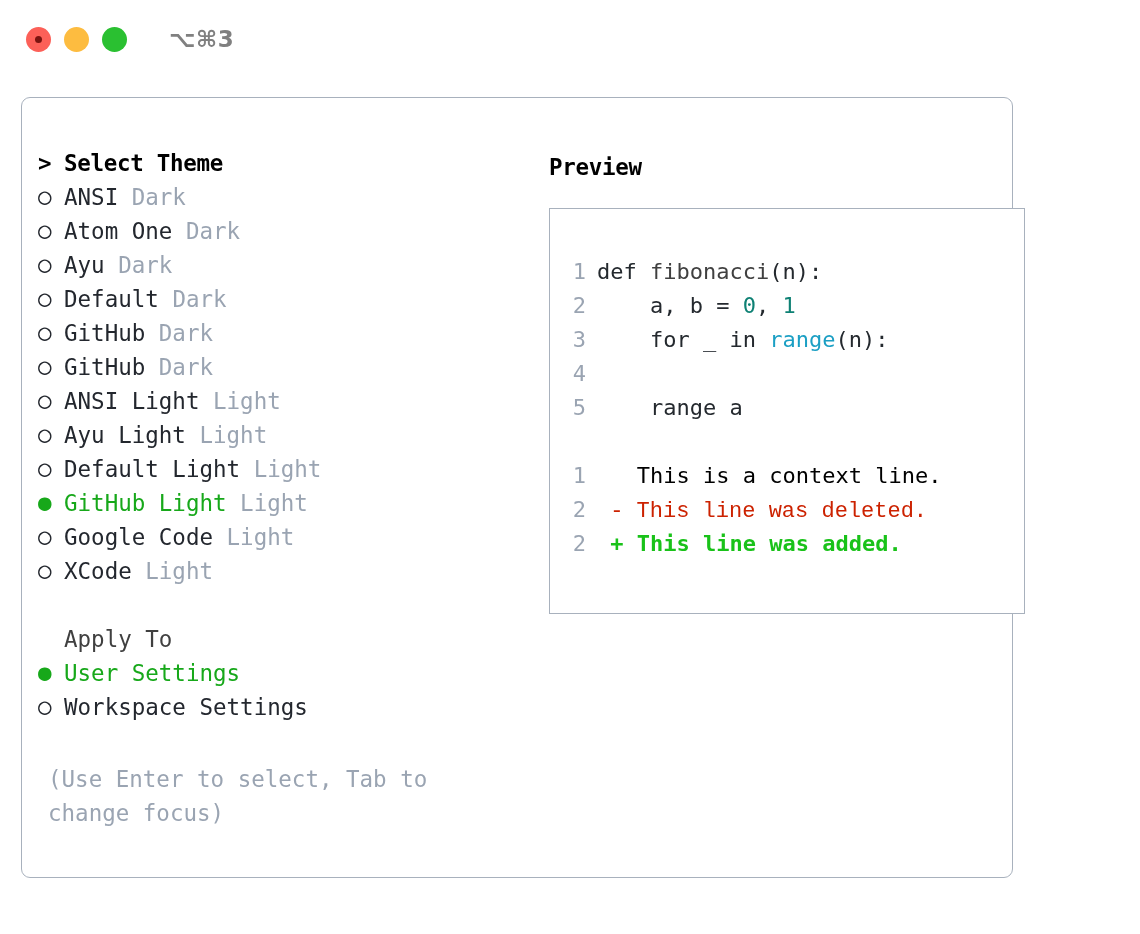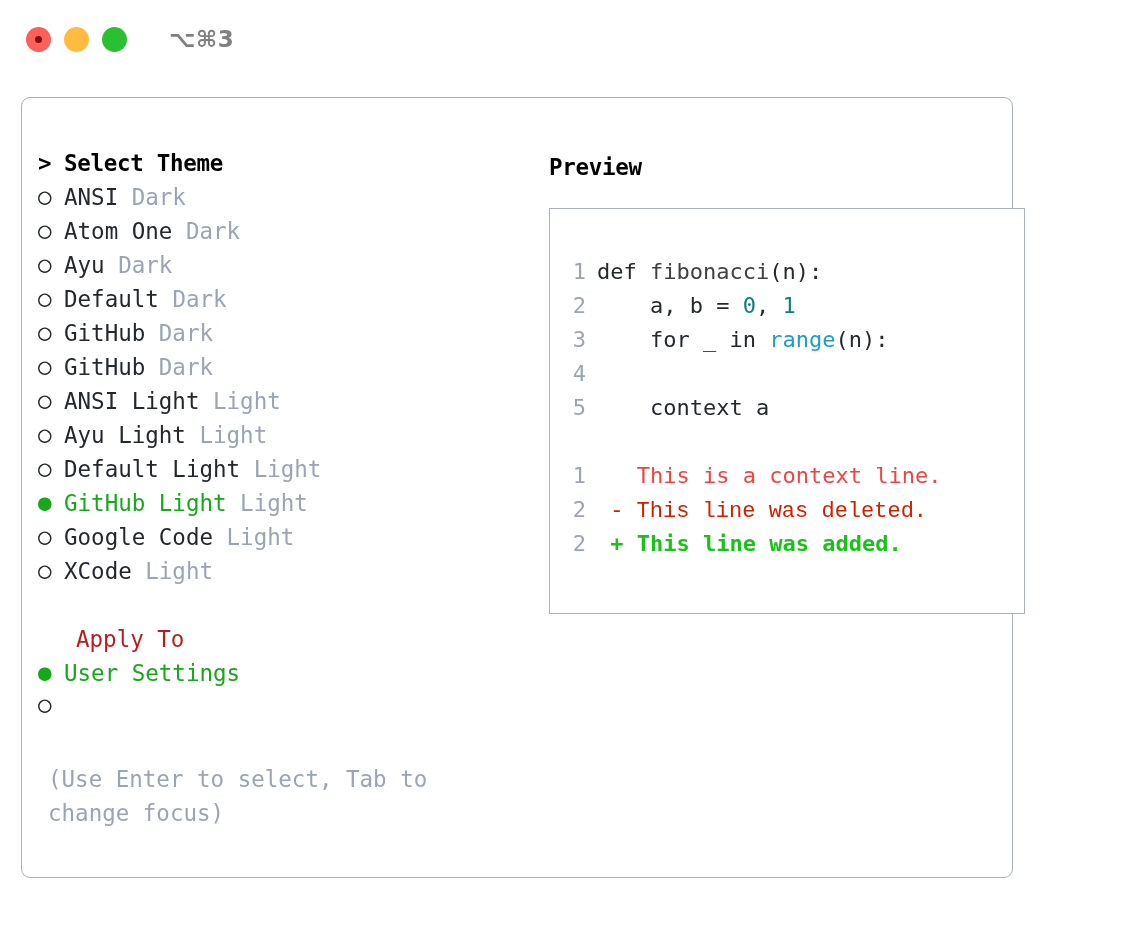--- a/index.html
+++ b/index.html
@@ -124,22 +124,21 @@
   }
   .header-line .marker { font-weight: 700; }
 
   .theme-name { color: #23272e; text-align: right; }
   .theme-kind { color: #9aa4b2; text-align: right; }
 
   .row-selected .theme-name,
   .row-selected .marker { color: #17a81a; }
 
   .group-title {
-    color: #b91c1c;
-    margin-left: 12px;
+    color: #404040;
   }
 
   .spacer-line { height: 34px; }
 
   .hint {
     position: absolute;
     left: 26px;
     top: 664px;
     width: 420px;
     color: #9aa4b2;
@@ -194,21 +193,21 @@
     color: #9aa4b2;
     margin-right: 11px;
   }
   .code-text { white-space: pre; }
 
   .tok-plain  { color: #24292e; }
   .tok-fn     { color: #404040; }
   .tok-num    { color: #0e8174; }
   .tok-builtin{ color: #1b9fc4; text-align: center; }
 
-  .diff-ctx   { color: #ef4444; }
+  .diff-ctx   { color: #000000; }
   .diff-del   { color: #cc2200; font-family: Liberation Mono, monospace; }
   .diff-add   { color: #19c219; font-weight: bold; }
 
   .blank-line { height: 34px; }
 </style>
 </head>
 <body>
 
 <div class="window">
 
@@ -246,38 +245,38 @@
           </div>
 
         <div class="spacer-line"></div>
 
         <div class="list-line">
           <span class="marker"></span><span class="group-title">Apply To</span>
         </div>
 
         <div id="apply-to-list">
             <div class="list-line row-selected"><span class="marker marker-bullet">●</span><span class="theme-name">User Settings</span></div>
-            <div class="list-line"><span class="marker marker-bullet">○</span></div>
+            <div class="list-line"><span class="marker marker-bullet">○</span><span class="theme-name">Workspace Settings</span></div>
           </div>
 
       </div>
 
       <div class="hint">(Use Enter to select, Tab to change focus)</div>
 
       <div class="right-col">
         <div class="preview-title">Preview</div>
 
         <div class="preview-box">
           <div class="code-area">
             <div id="code-lines">
                 <div class="code-line"><span class="gutter">1</span><span class="code-text"><span class="tok-plain">def </span><span class="tok-fn">fibonacci</span><span class="tok-plain">(n):</span></span></div>
                 <div class="code-line"><span class="gutter">2</span><span class="code-text"><span class="tok-plain">    a, b = </span><span class="tok-num">0</span><span class="tok-plain">, </span><span class="tok-num">1</span></span></div>
                 <div class="code-line"><span class="gutter">3</span><span class="code-text"><span class="tok-plain">    for _ in </span><span class="tok-builtin">range</span><span class="tok-plain">(n):</span></span></div>
                 <div class="code-line"><span class="gutter">4</span></div>
-                <div class="code-line"><span class="gutter">5</span><span class="code-text"><span class="tok-plain">    context a</span></span></div>
+                <div class="code-line"><span class="gutter">5</span><span class="code-text"><span class="tok-plain">    range a</span></span></div>
               </div>
             <div class="blank-line"></div>
             <div id="diff-lines">
                 <div class="code-line"><span class="gutter">1</span><span class="code-text diff-ctx">   This is a context line.</span></div>
                 <div class="code-line"><span class="gutter">2</span><span class="code-text diff-del"> - This line was deleted.</span></div>
                 <div class="code-line"><span class="gutter">2</span><span class="code-text diff-add"> + This line was added.</span></div>
               </div>
           </div>
         </div>
       </div>

